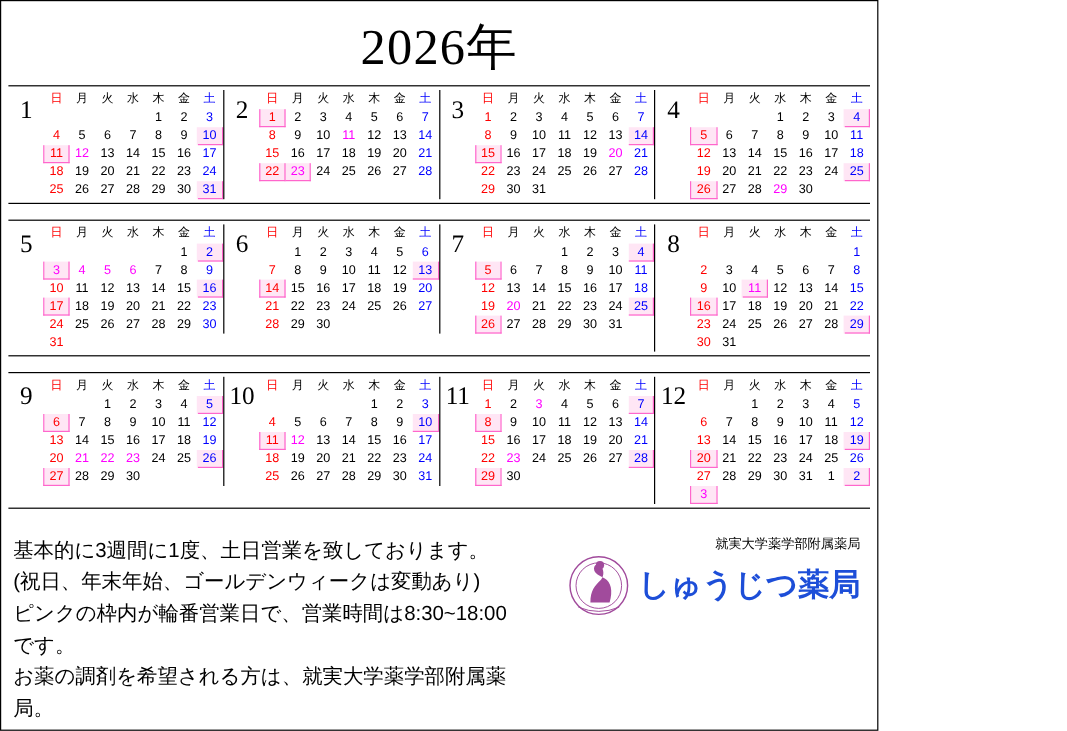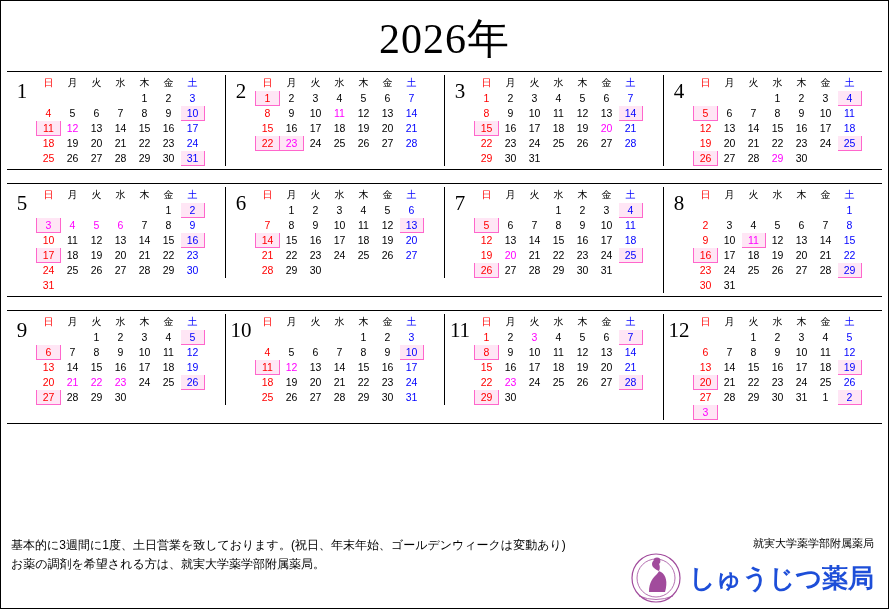--- a/index.html
+++ b/index.html
@@ -6,21 +6,21 @@
   body{
     width:889px;height:609px;
     background:#ffffff;
     font-family:"Liberation Sans", sans-serif;
     color:#000;
     overflow:hidden;
     position:relative;
   }
   #page{
     position:relative;
-    width:889px;height:609px;
+    width:732px;height:609px;
     box-sizing:border-box;
     border:1px solid #000;
   }
   .title{
     text-align:center;
     font-size:42px;
     font-weight:400;
     letter-spacing:1px;
     padding-top:10px;
     padding-bottom:4px;
@@ -83,21 +83,21 @@
   }
   .footer{
     display:flex;
     align-items:flex-start;
     padding:6px 10px 0 10px;
     position:absolute;
     bottom:4px;left:0;right:0;
   }
   .notes{
     flex:1;
-    font-size:12px;
+    font-size:17px;
     line-height:1.55;
   }
   .brand{
     width:290px;
     display:flex;
     flex-direction:column;
     align-items:flex-end;
     padding-right:4px;
     position:relative;
   }
@@ -917,20 +917,21 @@
               </tr>
             </tbody>
           </table>
         </div>
       </div>
     </div>
 
   <div class="footer">
     <div class="notes">
       <div>基本的に3週間に1度、土日営業を致しております。(祝日、年末年始、ゴールデンウィークは変動あり)</div>
+      <div>ピンクの枠内が輪番営業日で、営業時間は8:30~18:00です。</div>
       <div>お薬の調剤を希望される方は、就実大学薬学部附属薬局。</div>
     </div>
     <div class="brand">
       <div class="brand-small">就実大学薬学部附属薬局</div>
       <div class="brand-main">
         <div class="brand-logo">
           <svg width="58" height="52" viewBox="0 0 58 52">
             <circle cx="29" cy="26" r="24" fill="none" stroke="#a14b9c" stroke-width="1.2"></circle>
             <circle cx="29" cy="26" r="19" fill="none" stroke="#a14b9c" stroke-width="0.8"></circle>
             <path d="M22 40 C22 30, 26 26, 30 22 C33 19, 34 14, 31 10 C29 7, 25 8, 25 12 C25 16, 30 18, 34 20 C39 23, 41 30, 38 40 Z" fill="#a14b9c"></path>

